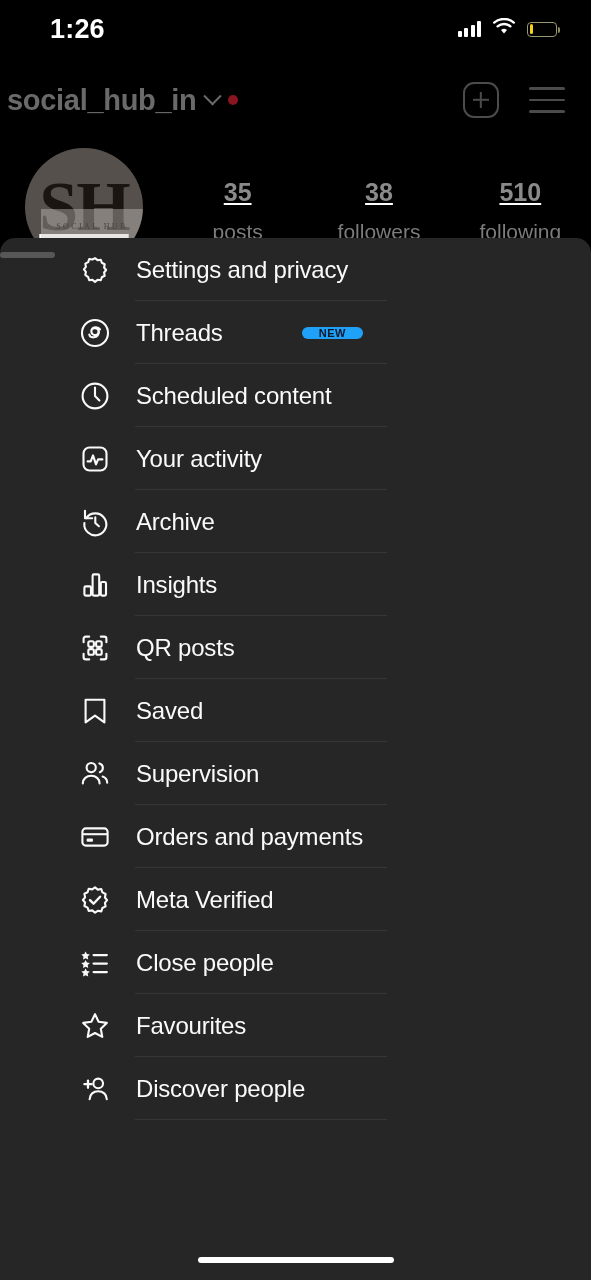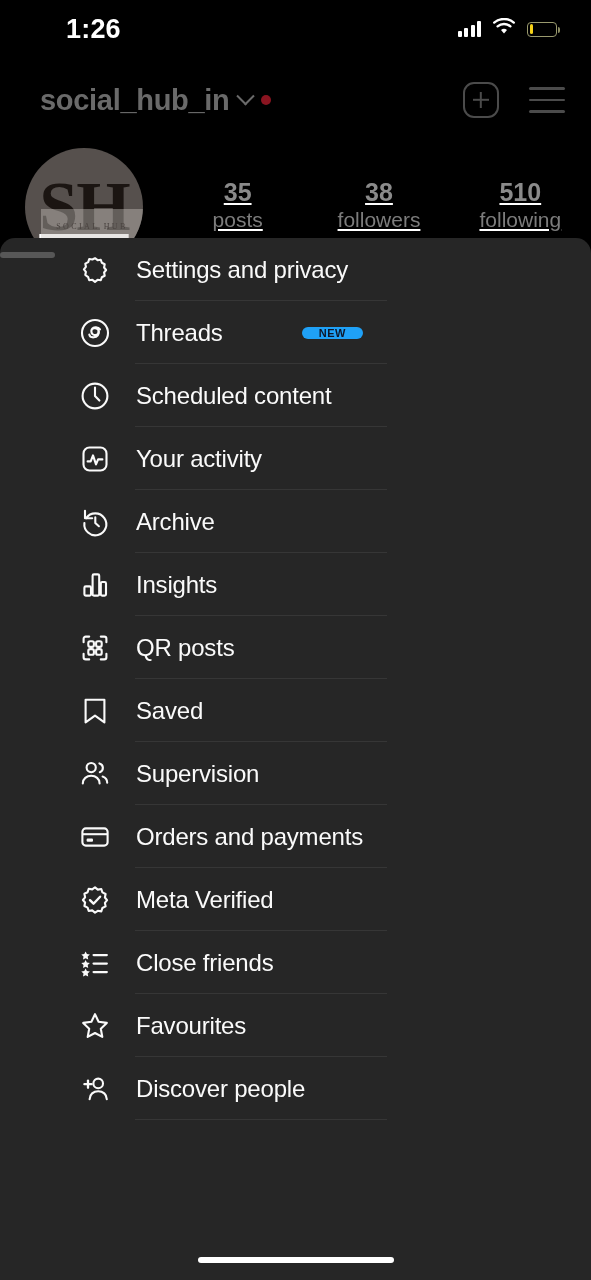--- a/index.html
+++ b/index.html
@@ -7,41 +7,41 @@
   body {
     width:591px; height:1280px;
     font-family:"Liberation Sans", sans-serif;
     color:#fff; position:relative; overflow:hidden;
   }
 
   
   #profile-screen { position:absolute; inset:0; background:#000; }
 
   .statusbar {
-    position:absolute; top:0; left:16px; right:0; height:58px;
+    position:absolute; top:0; left:0; right:0; height:58px;
     display:flex; align-items:center; justify-content:space-between;
     padding:0 34px 0 50px;
   }
   .status-time { font-size:27px; font-weight:600; letter-spacing:.2px; color:#fff; }
   .status-right { display:flex; align-items:center; gap:11px; }
 
   .sig { display:flex; align-items:flex-end; gap:2.5px; height:16px; }
   .sig i { display:block; width:4px; background:#fff; border-radius:1px; }
   .sig i:nth-child(1){height:6px;} .sig i:nth-child(2){height:9px;}
   .sig i:nth-child(3){height:12px;} .sig i:nth-child(4){height:16px;}
 
   .battery { width:30px; height:15px; border:1.6px solid #9a9a6e; border-radius:4px;
              position:relative; display:flex; align-items:center; padding:1.6px; }
   .battery:after { content:""; position:absolute; right:-4px; top:4.2px;
                    width:2.4px; height:6px; background:#8d8d63; border-radius:0 2px 2px 0; }
   .battery b { display:block; height:100%; width:14%; background:#f5d117; border-radius:1.5px; }
 
   .profile-header {
     position:absolute; top:72px; left:0; right:0; height:56px;
-    display:flex; align-items:center; justify-content:space-between; padding:0 26px 0 40px;
+    display:flex; align-items:center; justify-content:space-between; padding:0 26px 0 7px;
   }
   .username-wrap { display:flex; align-items:center; gap:9px; }
   .username { font-size:29px; font-weight:700; color:#6a6a6a; letter-spacing:-.3px; }
   .chev { width:13px; height:13px; border-right:2.6px solid #6a6a6a; border-bottom:2.6px solid #6a6a6a;
           transform:rotate(45deg) translate(-3px,-3px); }
   .reddot { width:10px; height:10px; border-radius:50%; background:#8a1420; }
   .hdr-actions { display:flex; align-items:center; gap:30px; }
   .plus-box { width:36px; height:36px; border:2.4px solid #4b4b4b; border-radius:11px; position:relative; }
   .plus-box:before,.plus-box:after{ content:""; position:absolute; background:#4b4b4b; }
   .plus-box:before{ left:50%; top:8px; bottom:8px; width:2.4px; transform:translateX(-50%); }
@@ -54,21 +54,21 @@
             background:#56504d; position:relative; overflow:hidden;
             display:flex; align-items:center; justify-content:center; }
   .avatar .sh { font-family:"Liberation Serif", serif; font-size:70px; font-weight:700;
                 color:#1b1512; letter-spacing:-2px; line-height:1; }
   .avatar .brandbar { position:absolute; left:16px; right:0; top:52%; height:35px; background:rgba(200,195,190,.42);
                       display:flex; align-items:center; justify-content:center; }
   .avatar .brandbar span { font-family:"Liberation Serif", serif; font-size:8px; letter-spacing:2.4px; color:#4a4340; }
   .stats { display:flex; flex:1; padding-left:24px; padding-top:32px; }
   .stat { flex:1; text-align:center; }
   .stat .num { font-size:25px; font-weight:600; color:#8a8a8a; line-height:1.15; }
-  .stat .lbl { font-size:21px; color:#7c7c7c; margin-top:1px; }
+  .stat .lbl { font-size:21px; color:#7c7c7c; margin-top:13px; }
 
   
   #menu-sheet {
     position:absolute; left:0; right:0; bottom:0; top:238px;
     background:#262626; border-radius:15px 15px 0 0;
     display:flex; 
   }
   .handle-row { height:34px; display:flex; align-items:center; justify-content:center; }
   .handle { width:55px; height:6px; border-radius:3px; background:#575757; }
 
@@ -298,21 +298,21 @@
           <path d="M6.6 4.4l1.3 2.7 3 .4-2.2 2.1.5 3-2.6-1.4-2.6 1.4.5-3-2.2-2.1 3-.4z" fill="#fafafa"></path>
           <path d="M6.6 12.9l1.3 2.7 3 .4-2.2 2.1.5 3-2.6-1.4-2.6 1.4.5-3-2.2-2.1 3-.4z" fill="#fafafa"></path>
           <path d="M6.6 21.4l1.3 2.7 3 .4-2.2 2.1.5 3-2.6-1.4-2.6 1.4.5-3-2.2-2.1 3-.4z" fill="#fafafa"></path>
           <g stroke="#fafafa" stroke-width="2.3" stroke-linecap="round">
               <path d="M14.6 8.1h13.2"></path>
               <path d="M14.6 16.6h13.2"></path>
               <path d="M14.6 25.1h13.2"></path>
             </g>
         </svg>
       </span>
-      <span class="label">Close friends</span>
+      <span class="label">Close people</span>
     </div>
 
     <div class="menu-item">
       <span class="ic">
         <svg width="32" height="32" viewBox="0 0 32 32">
             <path d="M16 4.2l3.6 7.6 8.2 1.1-6 5.8 1.5 8.2L16 23l-7.3 3.9 1.5-8.2-6-5.8 8.2-1.1z" fill="none" stroke="#fafafa" stroke-width="2.1" stroke-linejoin="round"></path>
           </svg>
       </span>
       <span class="label">Favourites</span>
     </div>

